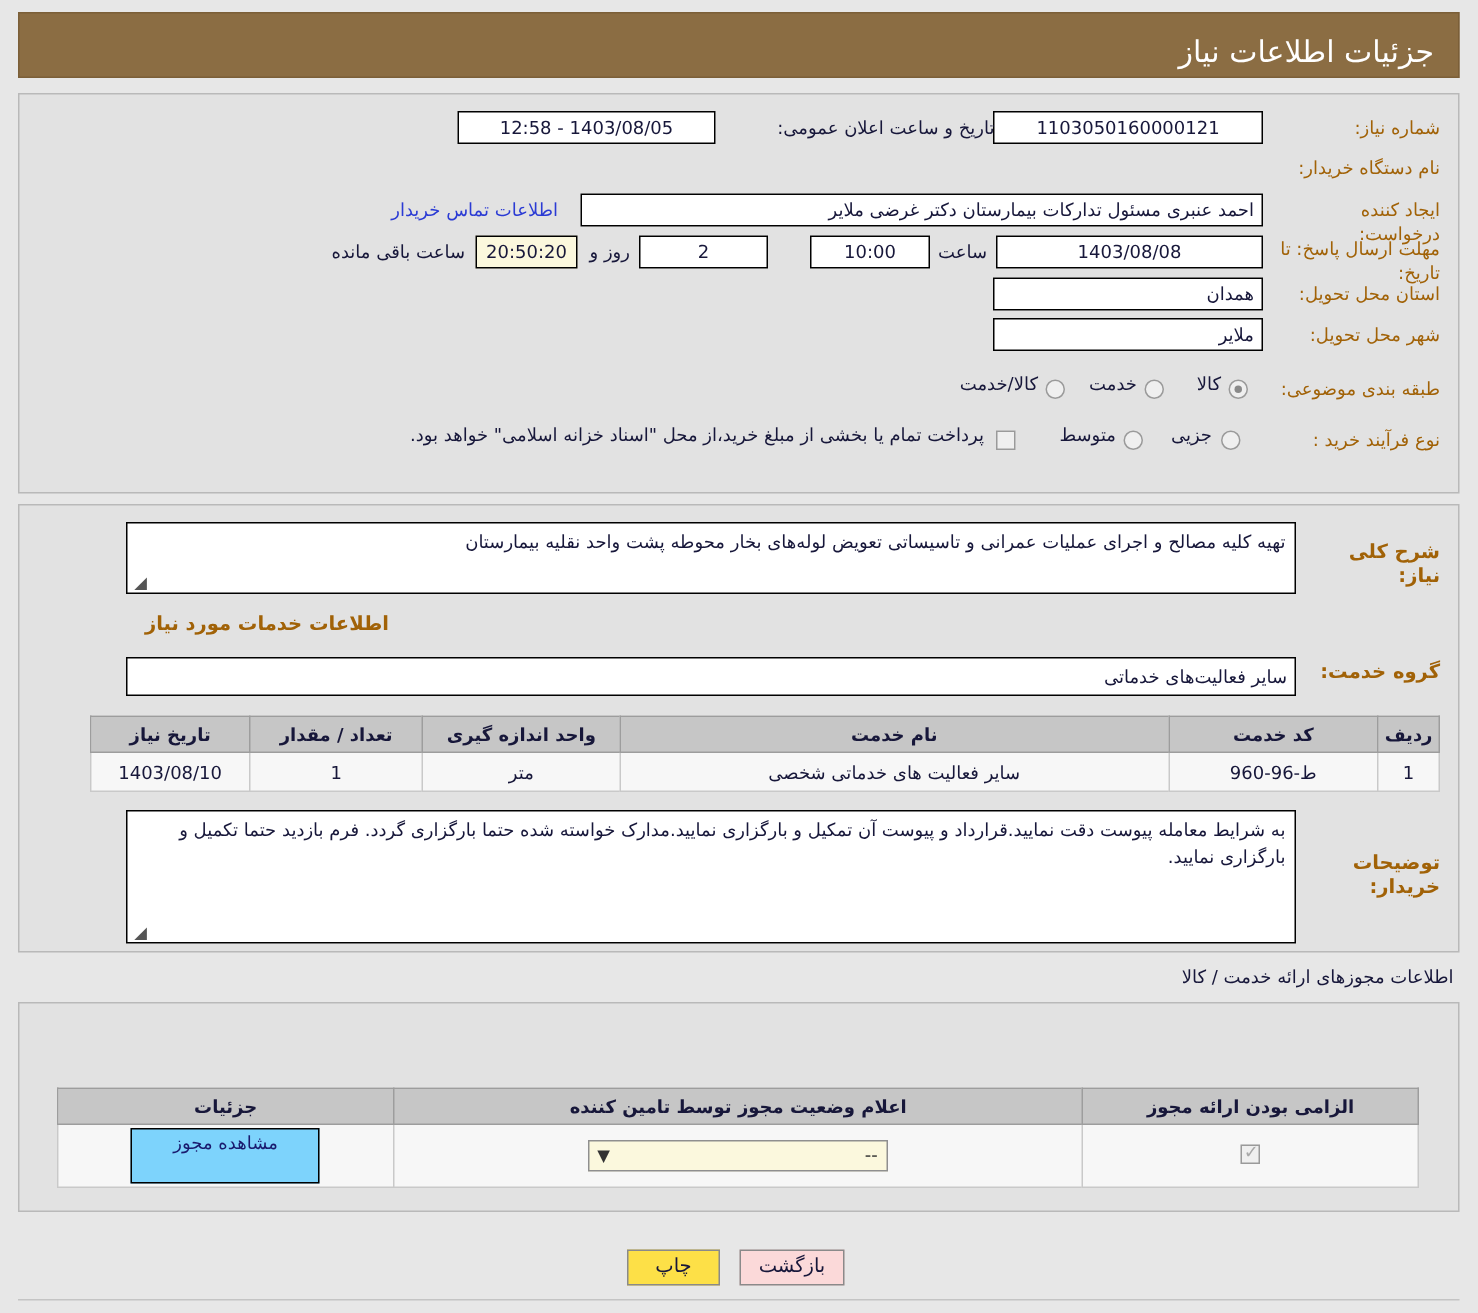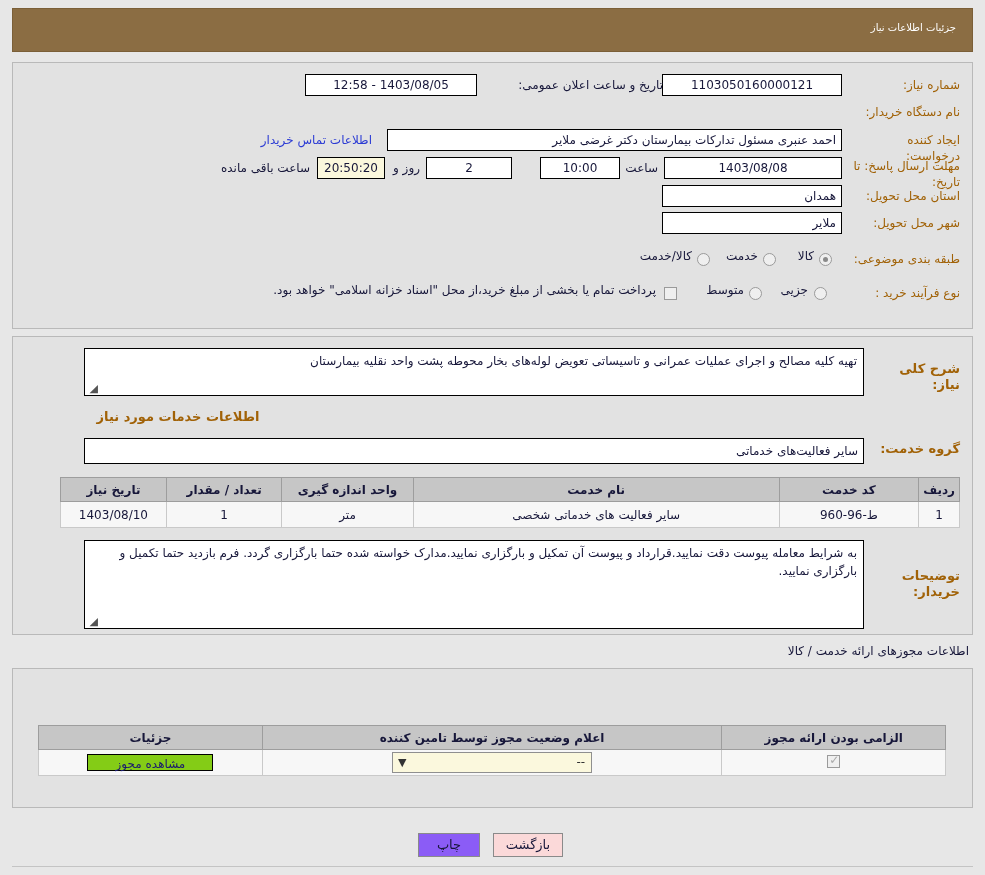--- a/index.html
+++ b/index.html
@@ -47,21 +47,21 @@
     top: 8px; right: 12px; left: 12px;
     height: 44px;
     background: #8b6d43;
     border: 1px solid #7b5f38;
     z-index: 2;
   }
   .topbar-title {
     position: absolute;
     right: 16px; top: 13px;
     color: #ffffff;
-    font-size: 10px;
+    font-size: 20px;
   }
 
   
   .panel {
     position: absolute;
     right: 12px; left: 12px;
     background: #e2e2e2;
     border: 1px solid #b9b9b9;
     z-index: 1;
   }
@@ -199,22 +199,22 @@
     color: #333;
   }
   .permit-sel .chev {
     position: absolute;
     left: 5px; top: 0;
     font-size: 11px;
     color: #333;
   }
   .permit-btn {
     display: inline-block;
-    width: 126px; height: 17px;
-    background: #84cc16;
+    width: 126px; height: 37px;
+    background: #7dd3fc;
     border: 1px solid #000000;
     line-height: 19px;
     text-align: center;
     font-size: 12px;
     color: #1a1a6e;
     cursor: pointer;
   }
 
   
   .caption {
@@ -227,21 +227,21 @@
   .btn {
     position: absolute;
     height: 24px;
     border: 1px solid #8a8a8a;
     font-size: 13px;
     text-align: center;
     line-height: 22px;
     cursor: pointer;
     color: #17173a;
   }
-  .btn-print  { background: #8b5cf6; }
+  .btn-print  { background: #fde047; }
   .btn-back   { background: #fbd9d9; }
 
   .divider {
     position: absolute;
     left: 12px; right: 12px;
     border-top: 1px solid #c4c4c4;
   }
 </style>
 </head>
 <body>

